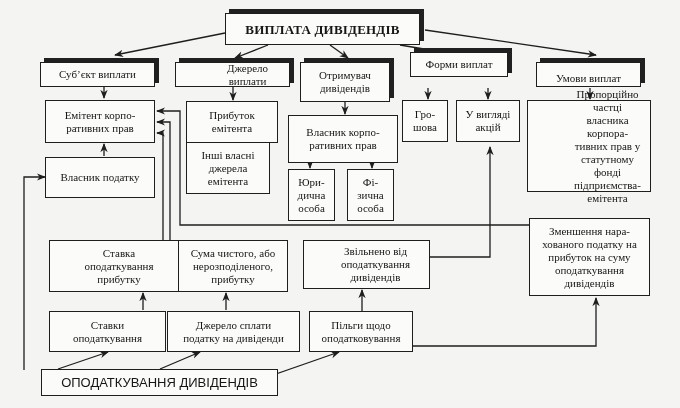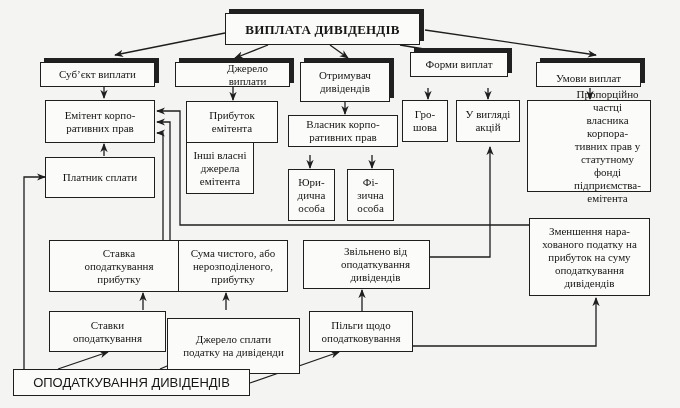--- a/index.html
+++ b/index.html
@@ -5,21 +5,21 @@
   html, body { margin: 0; padding: 0; background: #f4f4f2; }
   body { width: 680px; height: 408px; position: relative; overflow: hidden;
          font-family: "Liberation Serif", "DejaVu Serif", serif; color: #161616; }
   #stage { position: absolute; left: 0; top: 0; width: 680px; height: 408px; }
   svg#lines { position: absolute; left: 0; top: 0; width: 680px; height: 408px; }
   .box { position: absolute; background: #fbfbf9; border: 1.3px solid #1e1e1e;
          box-sizing: border-box; display: flex; align-items: center; justify-content: center;
          text-align: center; font-size: 11px; line-height: 13px; padding: 1px 2px; }
   .shadow { box-shadow: 4px -4px 0 #202020; }
   .title { font-weight: bold; font-size: 13px; letter-spacing: 0.2px; }
-  .bottom-title { font-family: "Liberation Sans", "DejaVu Sans", sans-serif; font-size: 13px; }
+  .bottom-title { font-family: "Liberation Sans", "DejaVu Sans", sans-serif; font-size: 13px; margin-left: 28px; }
   .txt { white-space: pre-line; }
 </style>
 </head>
 <body>
 
 <div id="stage">
   <svg id="lines" viewBox="0 0 680 408">
     <defs>
       <marker id="arr" viewBox="0 0 10 10" refX="9" refY="5" markerWidth="7" markerHeight="7" orient="auto-start-reverse">
         <path d="M0,1 L10,5 L0,9 L3,5 z" fill="#1e1e1e"></path>
@@ -82,34 +82,34 @@
     </div>
   <div class="box shadow" style="left:536px;top:62px;width:105px;height:25px;align-items:flex-end;">
     <span class="txt">Умови виплат</span>
     </div>
 
   <div class="box" style="left:45px;top:100px;width:110px;height:43px;">
     <span class="txt">Емітент корпо-
 ративних прав</span>
     </div>
   <div class="box" style="left:45px;top:157px;width:110px;height:41px;">
-    <span class="txt">Платник сплати</span>
+    <span class="txt">Власник податку</span>
     </div>
 
   <div class="box" style="left:186px;top:101px;width:92px;height:42px;">
     <span class="txt">Прибуток
 емітента</span>
     </div>
-  <div class="box" style="left:186px;top:142px;width:68px;height:52px;">
+  <div class="box" style="left:186px;top:142px;width:84px;height:52px;">
     <span class="txt">Інші власні
 джерела
 емітента</span>
     </div>
 
-  <div class="box" style="left:288px;top:115px;width:110px;height:32px;">
+  <div class="box" style="left:288px;top:115px;width:110px;height:48px;">
     <span class="txt">Власник корпо-
 ративних прав</span>
     </div>
   <div class="box" style="left:288px;top:169px;width:47px;height:52px;">
     <span class="txt">Юри-
 дична
 особа</span>
     </div>
   <div class="box" style="left:347px;top:169px;width:47px;height:52px;">
     <span class="txt">Фі-
@@ -155,21 +155,21 @@
 хованого податку на
 прибуток на суму
 оподаткування
 дивідендів</span>
     </div>
 
   <div class="box" style="left:49px;top:311px;width:117px;height:41px;">
     <span class="txt">Ставки
 оподаткування</span>
     </div>
-  <div class="box" style="left:167px;top:318px;width:133px;height:56px;">
+  <div class="box" style="left:167px;top:311px;width:133px;height:41px;">
     <span class="txt">Джерело сплати
 податку на дивіденди</span>
     </div>
   <div class="box" style="left:309px;top:311px;width:104px;height:41px;">
     <span class="txt">Пільги щодо
 оподатковування</span>
     </div>
 
   <div class="box bottom-title" style="left:13px;top:369px;width:237px;height:27px;">
     <span>ОПОДАТКУВАННЯ ДИВІДЕНДІВ</span>

